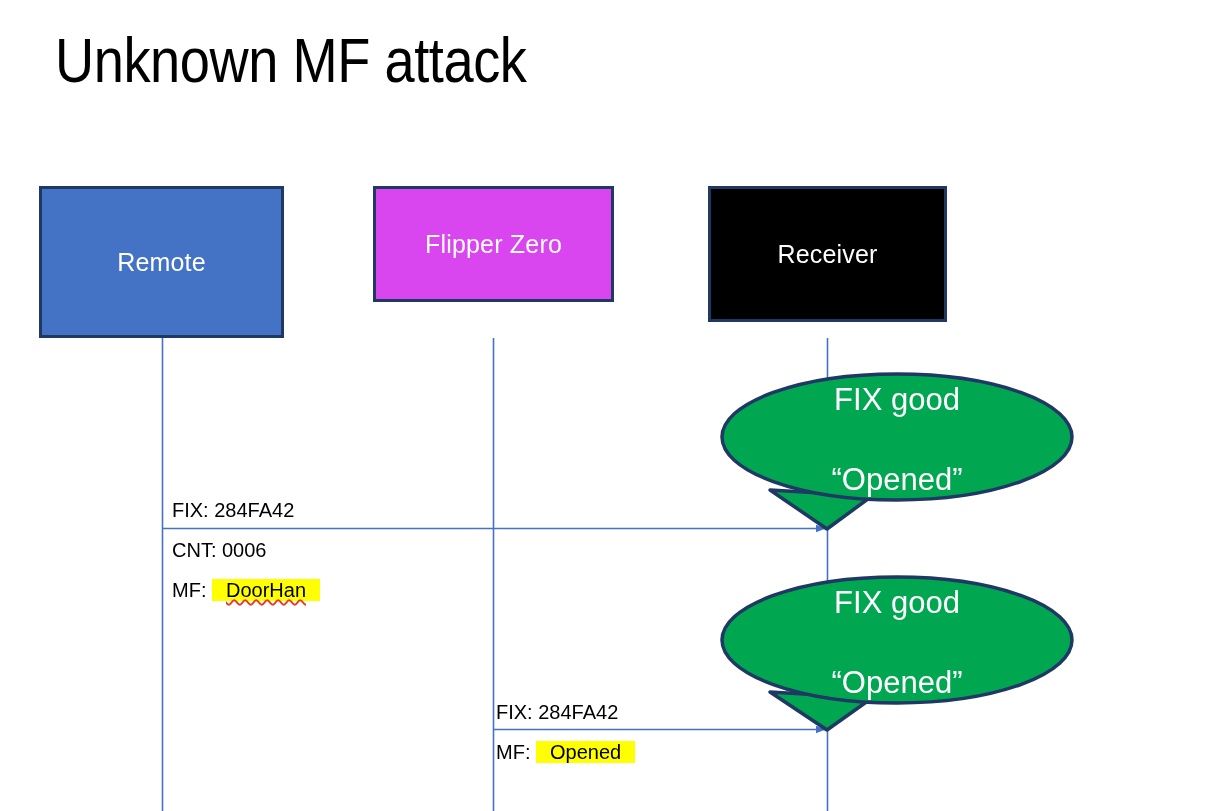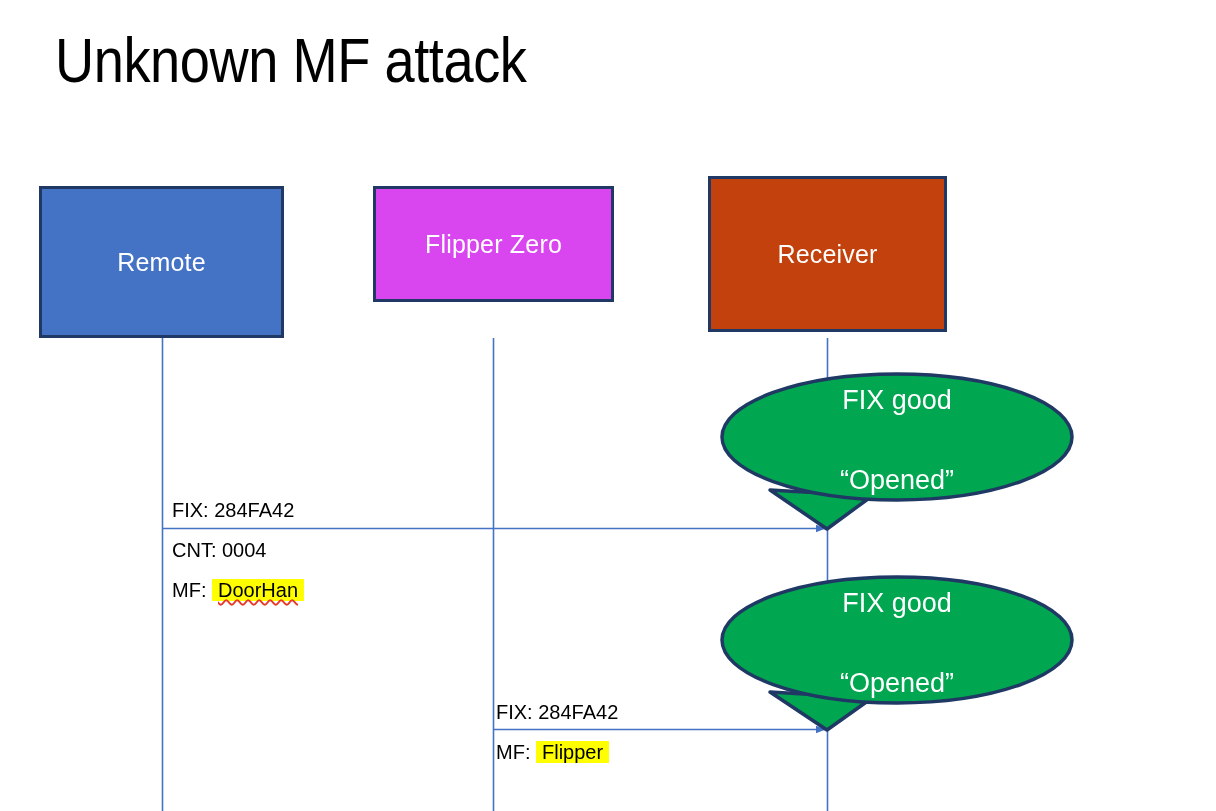--- a/index.html
+++ b/index.html
@@ -51,56 +51,56 @@
     display: flex;
     align-items: center;
     justify-content: center;
     color: #ffffff;
     font-size: 25px;
     font-weight: 400;
     letter-spacing: 0.2px;
   }
   #actor-remote   { left: 39px;  top: 174px; width: 245px; height: 152px; background: #4472C4; }
   #actor-flipper  { left: 373px; top: 174px; width: 241px; height: 116px; background: #d946ef; }
-  #actor-receiver { left: 708px; top: 164px; width: 239px; height: 156px; background: #c2410c; }
+  #actor-receiver { left: 708px; top: 174px; width: 239px; height: 136px; background: #000000; }
 
   
   #bubble-layer {
     position: absolute;
     left: 0;
     top: 0;
     width: 1216px;
     height: 811px;
     pointer-events: none;
   }
   .bubble-text {
     position: absolute;
     text-align: center;
     color: #ffffff;
-    font-size: 27px;
+    font-size: 31px;
     line-height: 40px;
     white-space: nowrap;
   }
   #bubble-text-1 { left: 722px; top: 368px; width: 350px; }
   #bubble-text-2 { left: 722px; top: 571px; width: 350px; }
 
   
   .msg-block {
     position: absolute;
     font-size: 20px;
     line-height: 40px;
     color: #000000;
     white-space: nowrap;
   }
   #msg-block-1 { left: 172px; top: 478px; }
   #msg-block-2 { left: 496px; top: 680px; }
   .msg-line { display: block; }
   .hl {
     background: #FFFF00;
-    padding: 0 6px;
+    padding: 0 14px;
   }
   .squiggle {
     text-decoration: underline wavy #E8382A;
     text-decoration-skip-ink: none;
     text-underline-offset: 2px;
   }
 </style>
 </head>
 <body>
 
@@ -158,29 +158,29 @@
     <span>FIX good</span><br>
     <br>
     <span>“Opened”</span>
   </div>
 
   <div class="msg-block" id="msg-block-1">
     <span class="msg-line">
       <span>FIX: </span><span>284FA42</span>
     </span>
     <span class="msg-line">
-      <span>CNT: </span><span>0004</span>
+      <span>CNT: </span><span>0006</span>
     </span>
     <span class="msg-line">
       <span>MF: </span><span class="hl squiggle">DoorHan</span>
     </span>
   </div>
 
   <div class="msg-block" id="msg-block-2">
     <span class="msg-line">
       <span>FIX: </span><span>284FA42</span>
     </span>
     <span class="msg-line">
-      <span>MF: </span><span class="hl">Flipper</span>
+      <span>MF: </span><span class="hl">Opened</span>
     </span>
   </div>
 
 </div>
 
 </body></html>

